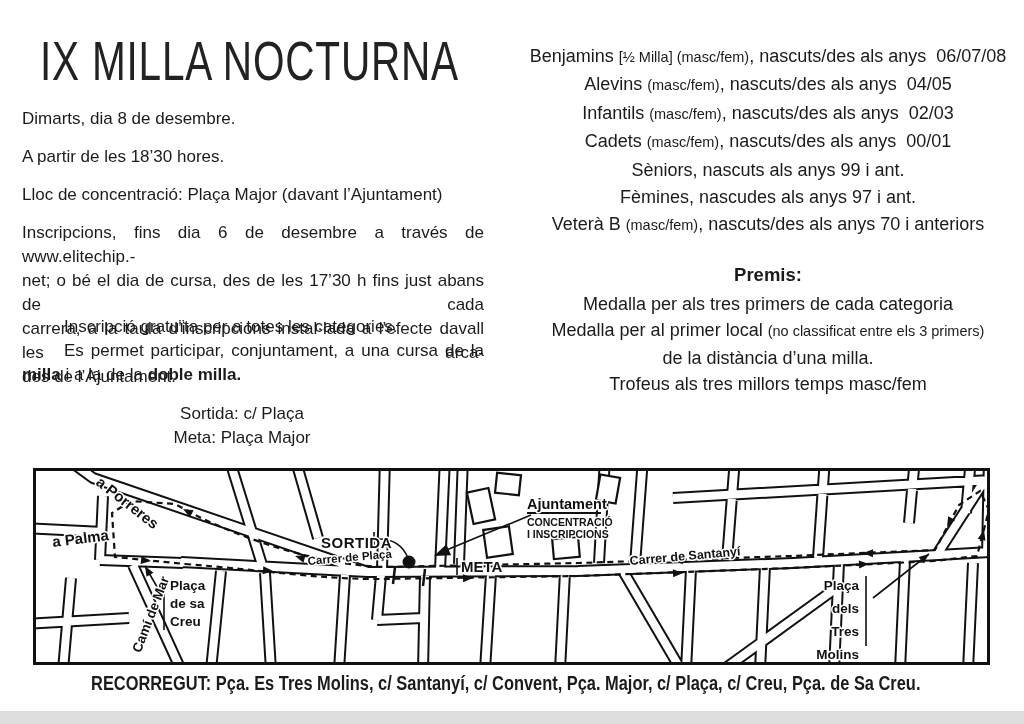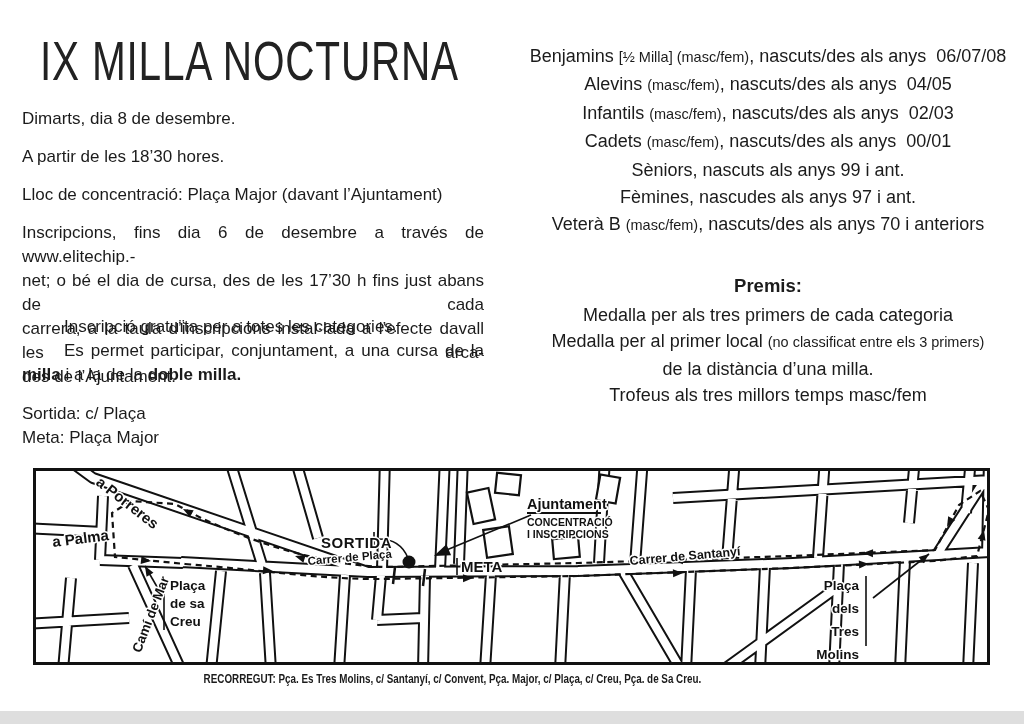--- a/index.html
+++ b/index.html
@@ -10,31 +10,31 @@
   .title{
     position:absolute;left:40px;top:30px;font-size:52px;font-weight:400;
     letter-spacing:1px;white-space:nowrap;transform:scale(0.78,1.05);
     transform-origin:left top;color:#222;
   }
   .lc{position:absolute;left:22px;width:462px;font-size:17px;}
   .just{text-align:justify;}
   .just .jline{text-align:justify;text-align-last:justify;}
   .just .jlast{text-align:left;}
   .indent{padding-left:42px;}
-  .ctr{width:440px;}
+  .ctr{text-align:center;width:440px;}
   .b{font-weight:bold;}
   .rightcol{position:absolute;left:518px;top:36px;width:500px;text-align:center;}
   .rc-head{font-weight:bold;font-size:18.5px;line-height:20px;}
   .cat-line{font-size:18px;line-height:27.4px;white-space:nowrap;}
   .prem-line{font-size:18px;line-height:26.4px;white-space:nowrap;}
   .cat-line .sm,.prem-line .sm{font-size:14.5px;}
-  .premis-block{margin-top:36px;}
+  .premis-block{margin-top:25px;}
   .mapbox{position:absolute;left:33px;top:468px;width:957px;height:197px;}
   .recorregut{position:absolute;left:0;top:672px;width:904px;text-align:center;
-    font-weight:bold;font-size:12px;}
+    font-weight:bold;font-size:20px;}
   .recorregut span{display:inline-block;transform:scale(0.82,1);transform-origin:center;white-space:nowrap;}
   .pagefoot{position:absolute;left:0;top:711px;width:1024px;height:13px;background:#dedede;}
   svg text{font-family:"Liberation Sans",sans-serif;font-weight:bold;fill:#111;
     paint-order:stroke;stroke:#ffffff;stroke-width:3px;stroke-linejoin:round;}
 </style>
 </head>
 <body>
 
 <div class="title">IX MILLA NOCTURNA</div>
 

